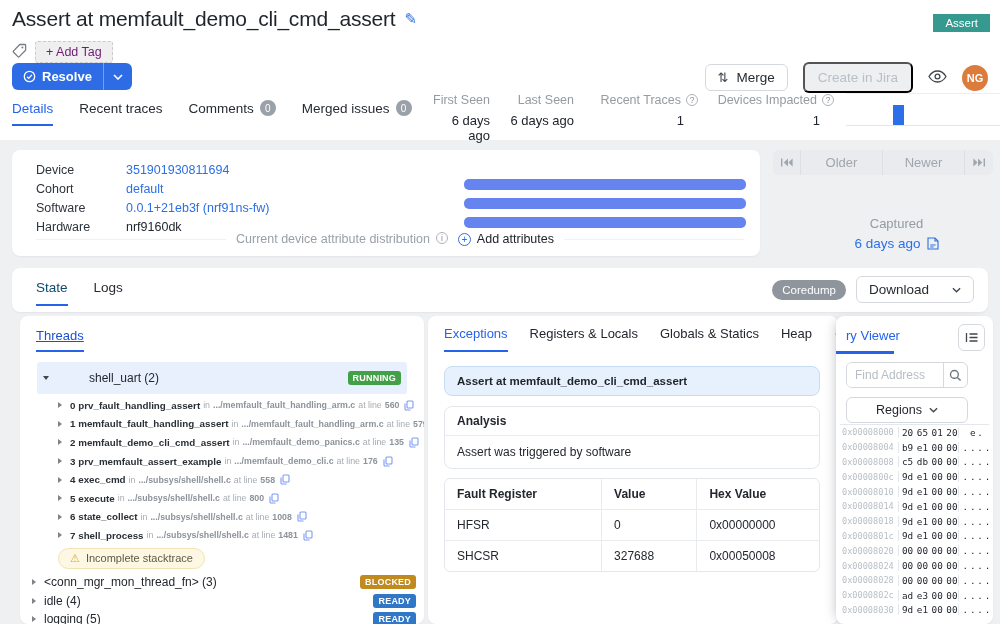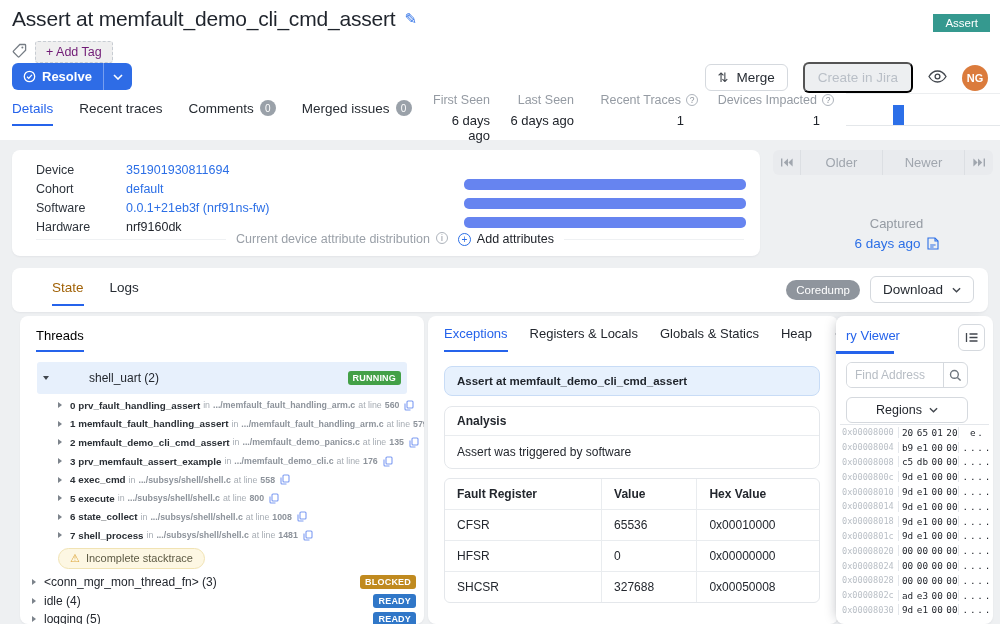--- a/index.html
+++ b/index.html
@@ -76,34 +76,34 @@
   .captured { left:800px; top:216px; width:193px; text-align:center; }
   .captured-label { font-size:13px; color:#959ba3; }
   .captured-link { margin-top:5px; font-size:13.5px; color:#2c6fe6; display:flex;
                    justify-content:center; gap:6px; align-items:center; cursor:pointer; }
 
   
   .state-card { left:12px; top:268px; width:976px; height:44px; background:#fff; border-radius:8px;
                 box-shadow:0 1px 2px rgba(16,24,40,.05); }
   .state-tabs { position:absolute; left:24px; top:12px; display:flex; gap:26px; font-size:13.5px; color:#272c33; }
   .state-tab { padding-bottom:9px; border-bottom:2.5px solid transparent; cursor:pointer; }
-  .state-tab.active { color:#a16207; border-bottom-color:#2563eb;margin-left:16px; }
+  .state-tab.active { color:#0c4a6e; border-bottom-color:#2563eb; }
   .state-actions { position:absolute; right:14px; top:8px; display:flex; gap:10px; align-items:center; }
   .coredump-pill { background:#8f959d; color:#fff; font-size:11.5px; padding:4px 10px; border-radius:11px; }
   .download-btn { border:1px solid #d5d9de; border-radius:6px; background:#fff; padding:5px 12px;
-                  font-size:13.5px; color:#272c33; display:flex; gap:9px; align-items:center; cursor:pointer; }
+                  font-size:13.5px; color:#272c33; display:flex; gap:23px; align-items:center; cursor:pointer; }
 
   
   .panel { background:#fff; border-radius:8px; box-shadow:0 1px 2px rgba(16,24,40,.05); }
   .threads-card { left:20px; top:316px; width:404px; height:308px; overflow:hidden; }
   .exc-card { left:428px; top:316px; width:410px; height:308px; overflow:hidden; }
   .mem-card { left:836px; top:316px; width:157px; height:308px; overflow:hidden;
               box-shadow:-6px 0 12px -6px rgba(16,24,40,.25), 0 1px 2px rgba(16,24,40,.06); }
-  .panel-title { display:inline-block; color:#000000; font-size:13px; border-bottom:2.5px solid #2563eb;
-                 padding-bottom:7px; cursor:pointer; }
+  .panel-title { display:inline-block; color:#1d4ed8; font-size:13px; border-bottom:2.5px solid #2563eb;
+                 padding-bottom:7px; cursor:pointer;text-decoration:underline; }
 
   
   .threads-head { position:absolute; left:16px; top:10px; }
   .thread-list { position:absolute; left:0; top:46px; right:0; }
   .running-row { margin:0 17px; height:32px; background:#e7f0fc; border-radius:3px;
                  display:flex; align-items:center; padding:0 6px; cursor:pointer;gap:34px; }
   .running-row .tname { font-size:12px; color:#23272e; margin-left:6px; }
   .caret-d { width:0; height:0; border-top:4.5px solid #41464d; border-left:3.5px solid transparent;
              border-right:3.5px solid transparent; }
   .caret-r { width:0; height:0; border-left:4.5px solid #7c838b; border-top:3.5px solid transparent;
@@ -513,25 +513,20 @@
     <div class="analysis-body">Assert was triggered by software</div>
   </div>
   <div class="fault-table">
     <div class="ft-row ft-head">
       <span class="ft-cell ft-c1">Fault Register</span>
       <span class="ft-cell ft-c2">Value</span>
       <span class="ft-cell ft-c3">Hex Value</span>
     </div>
     <div>
 
-        <div class="ft-row">
-          <span class="ft-cell ft-c1">CFSR</span>
-          <span class="ft-cell ft-c2">65536</span>
-          <span class="ft-cell ft-c3">0x00010000</span>
-        </div>
 
         <div class="ft-row">
           <span class="ft-cell ft-c1">HFSR</span>
           <span class="ft-cell ft-c2">0</span>
           <span class="ft-cell ft-c3">0x00000000</span>
         </div>
 
         <div class="ft-row">
           <span class="ft-cell ft-c1">SHCSR</span>
           <span class="ft-cell ft-c2">327688</span>

